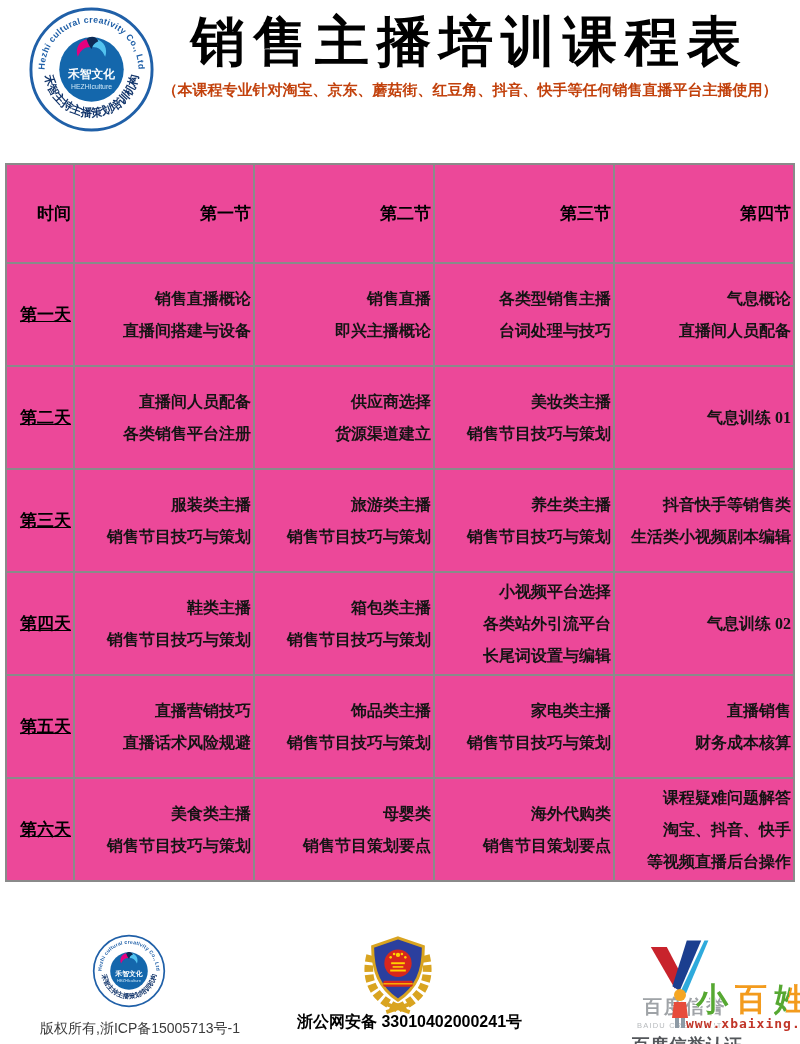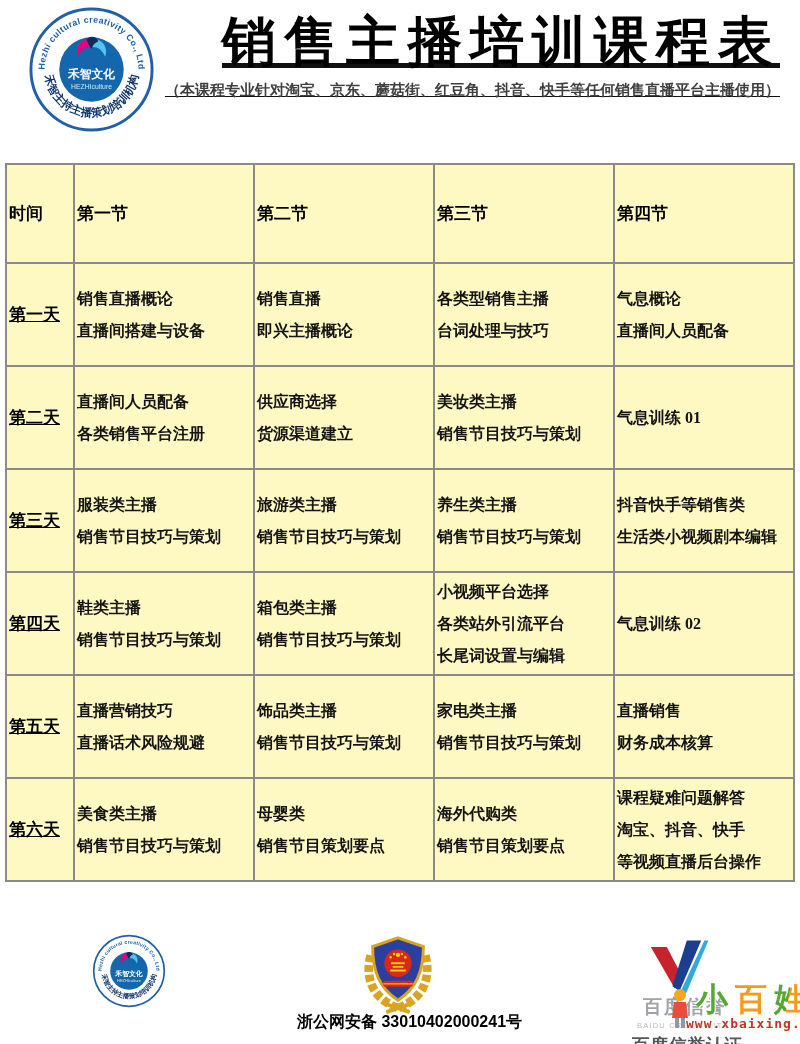--- a/index.html
+++ b/index.html
@@ -7,35 +7,35 @@
   .page {
     position:relative; width:800px; height:1044px; background:#ffffff;
     font-family:"Liberation Serif","DejaVu Serif",serif; color:#111; overflow:hidden;
   }
 
   
   .logo-top { position:absolute; left:28px; top:6px; width:127px; height:127px; }
   .logo-bottom { position:absolute; left:92px; top:934px; width:74px; height:74px; }
   .logo-top svg, .logo-bottom svg { width:100%; height:100%; display:block; }
 
-  .title-block { position:absolute; left:160px; top:10px; width:620px; text-align:right;text-decoration:underline; }
+  .title-block { position:absolute; left:160px; top:10px; width:620px; text-align:center; }
   .page-title {
     font-size:54px; font-weight:bold; letter-spacing:8px; line-height:1.2;
     color:#000; white-space:nowrap;
   }
   .page-subtitle {
-    margin-top:6px; font-size:15px; font-weight:bold; color:#404040; white-space:nowrap;
+    margin-top:6px; font-size:15px; font-weight:bold; color:#c2410c; white-space:nowrap;
   }
 
   
   .table-wrap { position:absolute; left:5px; top:163px; }
   table.course { border-collapse:collapse; table-layout:fixed; width:788px; }
   table.course td, table.course th {
-    border:2px solid #8a8a8a; text-align:left; vertical-align:middle;
-    background:#fef9c3; padding:2px;
+    border:2px solid #8a8a8a; text-align:right; vertical-align:middle;
+    background:#ec4899; padding:2px;
   }
   tr.head-row { height:99px; }
   tr.day-row  { height:103px; }
   th.col-head { font-size:17px; font-weight:bold; color:#000; }
   td.day-cell { font-size:17px; font-weight:bold; color:#000;text-decoration:underline; }
   td.course-cell { font-size:16px; font-weight:600; color:#141414; }
   .course-line { line-height:32px; white-space:nowrap; }
 
   
   .icp-text {
@@ -262,20 +262,21 @@
         <textPath href="#arcBot2" startOffset="50%" text-anchor="middle">禾智主持主播策划培训机构</textPath>
       </text>
       <circle cx="65" cy="65" r="33" fill="#1467ac"></circle>
       <path d="M60,34 C52,36 48,44 51,52 C54,45 58,42 64,42 C63,38 62,35 60,34 Z" fill="#e5007e"></path>
       <path d="M70,34 C78,36 82,44 79,52 C76,45 72,42 66,42 C67,38 68,35 70,34 Z" fill="#53c3ef"></path>
       <path d="M60,34 C64,30 70,31 72,36 C68,38 66,40 65,44 C62,40 61,37 60,34 Z" fill="#0d2b56"></path>
       <text x="65" y="74" font-size="12" font-weight="bold" fill="#ffffff" text-anchor="middle">禾智文化</text>
       <text x="65" y="85" font-size="7" fill="#cfe8f8" text-anchor="middle" font-family="Liberation Sans, sans-serif">HEZHIculture</text>
     </svg>
   </div>
+  <div class="icp-text">版权所有,浙ICP备15005713号-1</div>
 
   <div class="police-badge">
     <svg viewBox="0 0 84 90">
       <path d="M14,28 C8,52 16,72 42,82" fill="none" stroke="#d9a420" stroke-width="9" stroke-dasharray="7 3"></path>
       <path d="M70,28 C76,52 68,72 42,82" fill="none" stroke="#d9a420" stroke-width="9" stroke-dasharray="7 3"></path>
       <path d="M30,86 L54,78 M30,78 L54,86" stroke="#d9a420" stroke-width="4"></path>
       <path d="M42,10 L68,19 C68,44 61,62 42,74 C23,62 16,44 16,19 Z" fill="#2b3f9e" stroke="#d9a420" stroke-width="3"></path>
       <circle cx="42" cy="36" r="14" fill="#d8271c"></circle>
       <circle cx="42" cy="27.5" r="2.2" fill="#ffd200"></circle>
       <circle cx="34.5" cy="30" r="1.3" fill="#ffd200"></circle>

